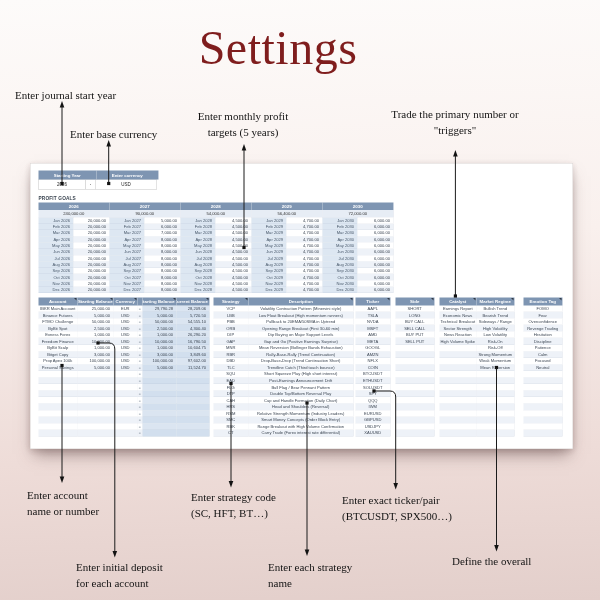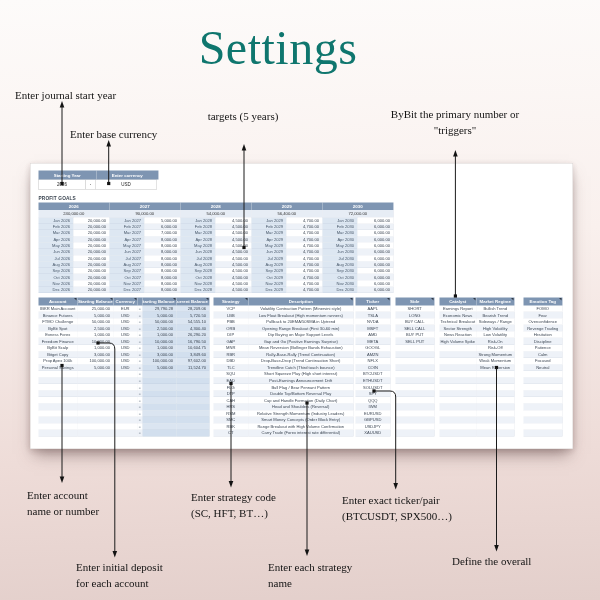--- a/index.html
+++ b/index.html
@@ -4,21 +4,21 @@
 <style>
   html,body{margin:0;padding:0;}
   body{
     width:600px;height:600px;overflow:hidden;
     background:linear-gradient(178deg,#fdfbfa 0%,#f9f0ed 40%,#eedcd8 75%,#e3cfcb 100%);
     font-family:"Liberation Serif", serif;
   }
   .page{position:relative;width:600px;height:600px;}
   .title{
     position:absolute;left:0;top:20px;width:556px;margin:0;
-    text-align:center;font-size:48px;font-weight:400;color:#0f766e;
+    text-align:center;font-size:48px;font-weight:400;color:#7f1d1d;
     font-family:"Liberation Serif", serif;letter-spacing:.5px;
   }
   
   .ann{position:absolute;font-size:11px;line-height:16px;color:#141414;}
   .ann .ln{white-space:nowrap;}
   .ann b{font-weight:400;}
   .ann.center{transform:translateX(-50%);text-align:center;}
   .a1{left:15px;top:87px}
   .a2{left:70px;top:126px}
   .a3{left:243px;top:108px}
@@ -74,24 +74,25 @@
 
   <h1 class="title">Settings</h1>
 
   <div class="ann a1">
       <div class="ln"><span>Enter journal </span><b>start year</b></div>
     </div>
   <div class="ann a2">
       <div class="ln"><span>Enter </span><b>base currency</b></div>
     </div>
   <div class="ann a3 center">
+      <div class="ln"><span>Enter monthly </span><b>profit</b></div>
       <div class="ln"><b>targets</b><span> (5 years)</span></div>
     </div>
   <div class="ann a4 center">
-      <div class="ln"><span>ByBit the primary </span><b>number</b><span> or</span></div>
+      <div class="ln"><span>Trade the primary </span><b>number</b><span> or</span></div>
       <div class="ln"><b>"triggers"</b></div>
     </div>
   <div class="ann a5">
       <div class="ln"><span>Enter </span><b>account</b></div>
       <div class="ln"><b>name</b><span> or </span><b>number</b></div>
     </div>
   <div class="ann a6">
       <div class="ln"><span>Enter </span><b>initial deposit</b></div>
       <div class="ln"><span>for each account</span></div>
     </div>

